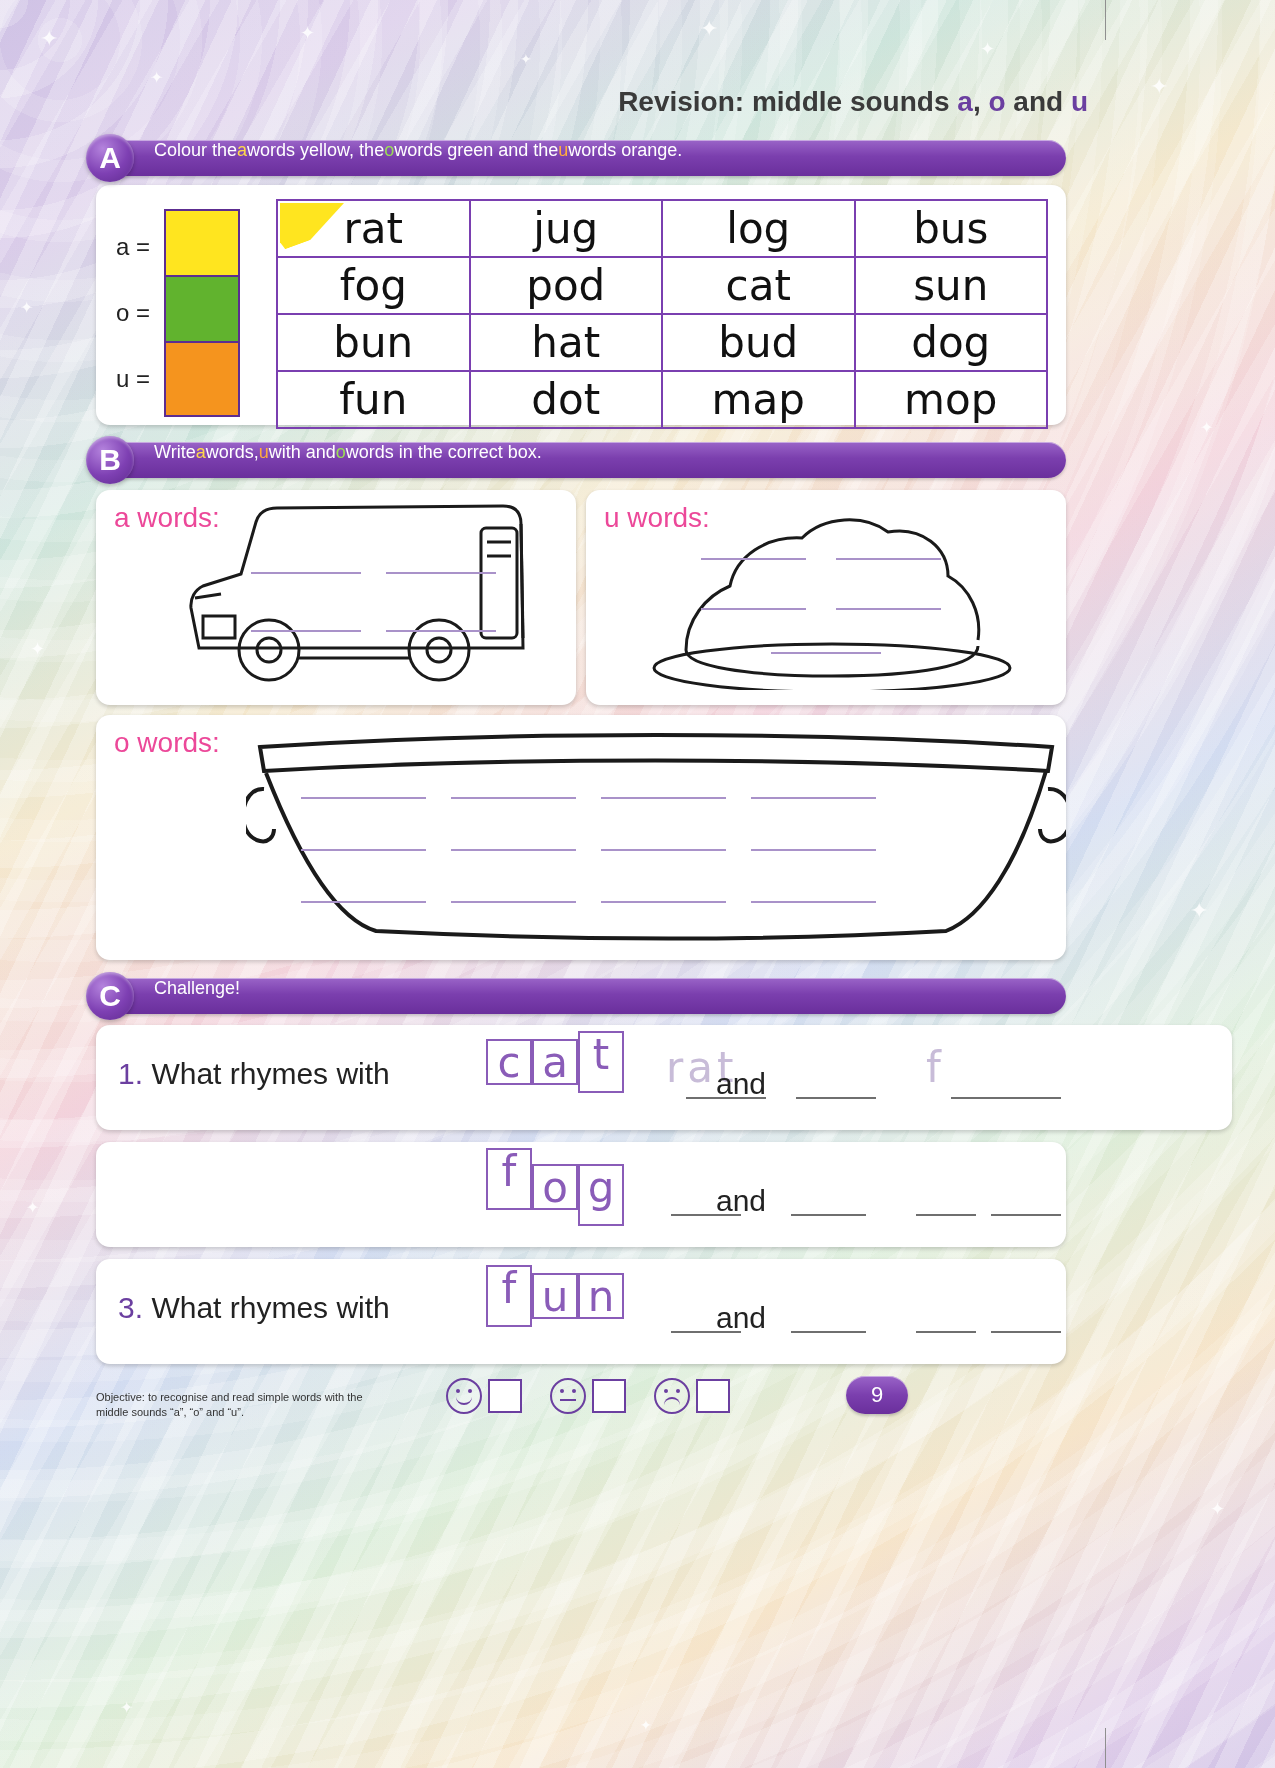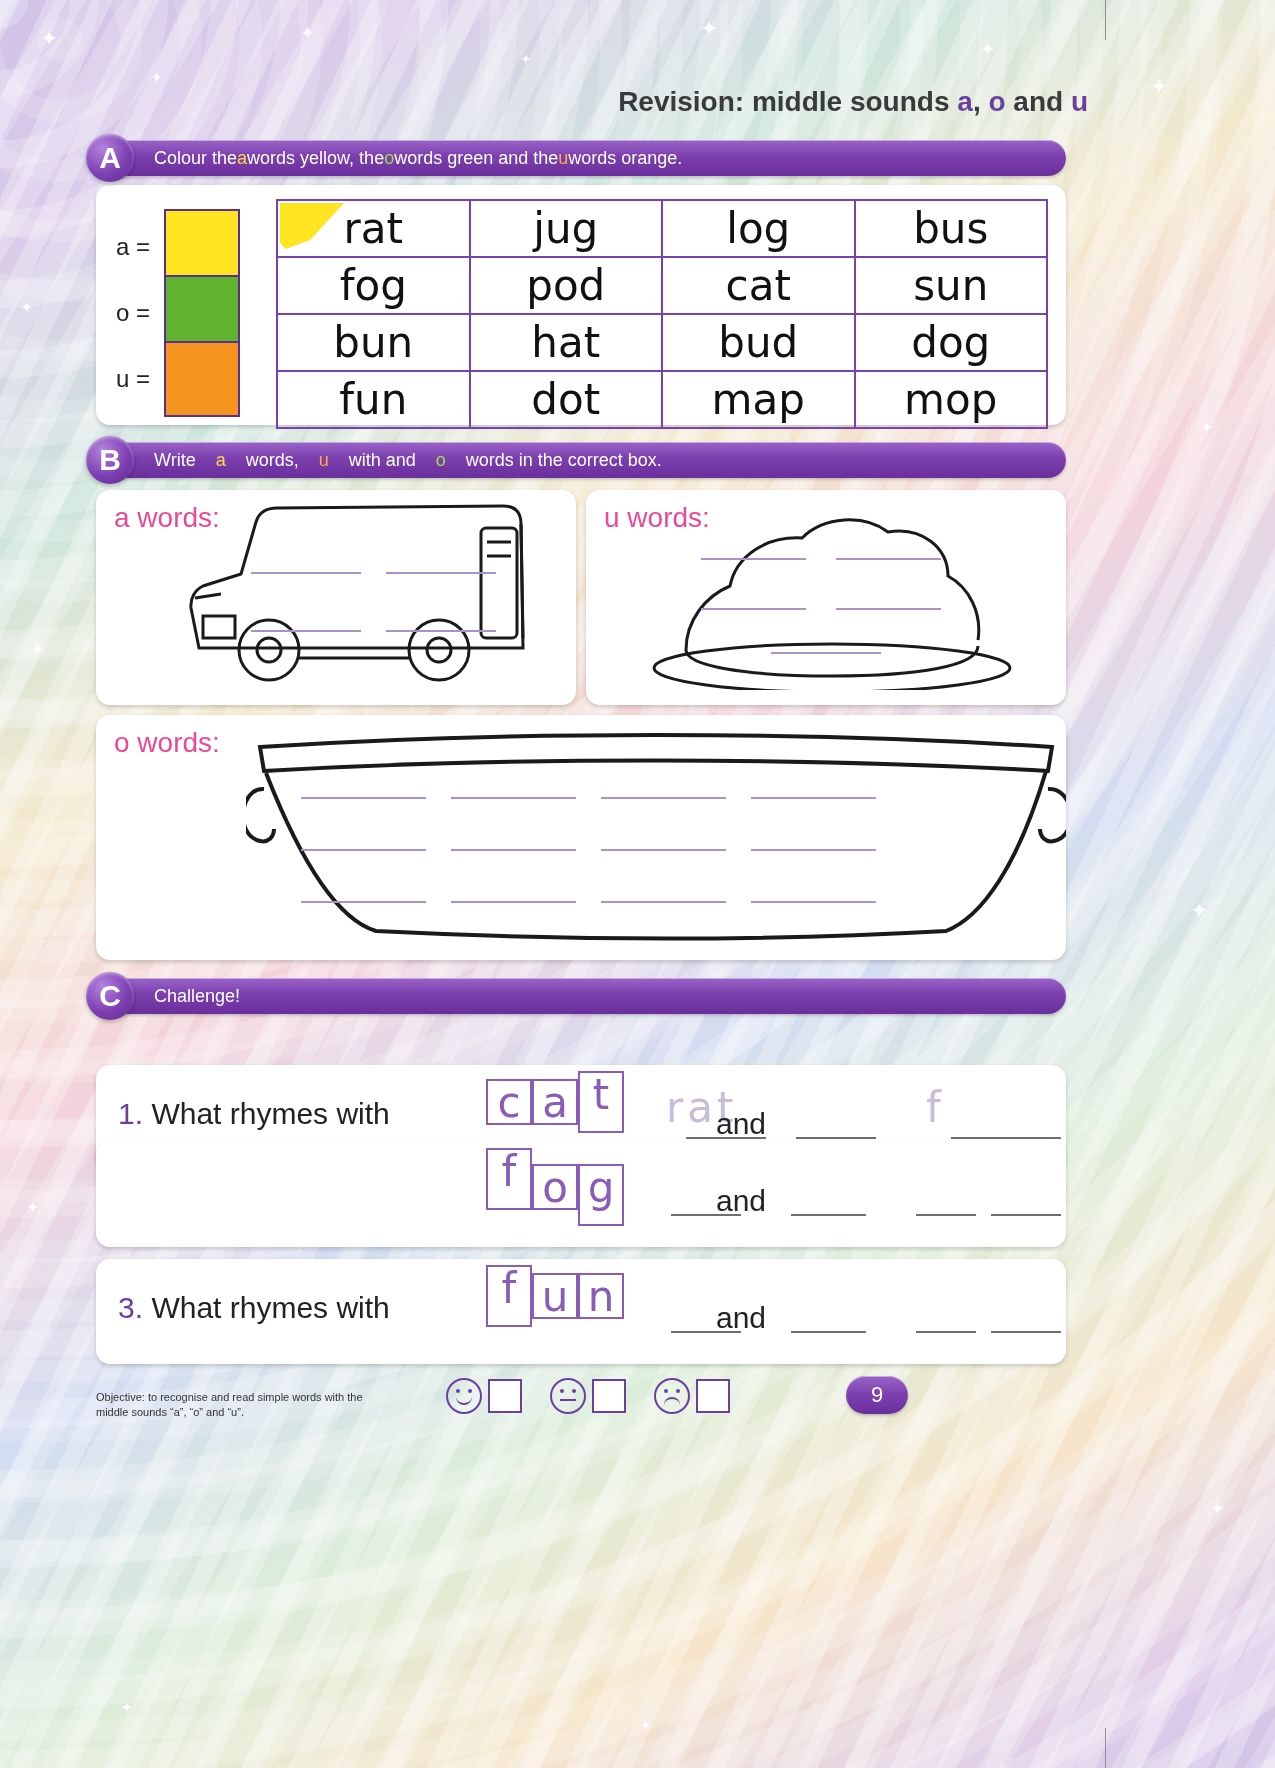--- a/index.html
+++ b/index.html
@@ -60,21 +60,21 @@
     position: absolute;
     left: 10px;
     width: 970px;
     height: 36px;
     border-radius: 18px;
     background: linear-gradient(180deg,#9a64c8 0%, #7b3fae 45%, #6a2f9c 100%);
     box-shadow: inset 0 1px 0 rgba(255,255,255,0.45), 0 2px 3px rgba(0,0,0,0.18);
     color: #ffffff;
     font-size: 18px;
     display: flex;
-    align-items: center;
+    align-items: flex-start;
     padding-left: 58px;
     box-sizing: border-box;
   }
   .bar .hl-y { color: #ffd84a; }
   .bar .hl-g { color: #9bdd55; }
   .bar .hl-o { color: #ffab3d; }
   .badge {
     position: absolute;
     left: 0px;
     width: 48px;
@@ -128,41 +128,41 @@
   .pencil-mark {
     position: absolute;
     left: 184px; top: 18px;
     width: 64px; height: 56px;
     background: linear-gradient(160deg, #ffe51f 0%, #ffe51f 60%, rgba(255,229,31,0) 61%);
     clip-path: polygon(0 0, 100% 0, 20% 100%, 0 70%);
     pointer-events: none;
   }
 
   
-  #secB-bar { top: 382px; gap: 20px; }
+  #secB-bar { top: 382px; }
   #secB-badge { top: 376px; }
   #box-a { left: 10px; top: 430px; width: 480px; height: 215px; }
   #box-u { left: 500px; top: 430px; width: 480px; height: 215px; text-align: right; }
   #box-o { left: 10px; top: 655px; width: 970px; height: 245px; }
   .box-label {
     position: absolute;
     left: 18px; top: 12px;
     font-size: 28px;
     color: #ec4899;
   }
   .wline {
     position: absolute;
     border-bottom: 2px solid #a992c9;
   }
   .art { position: absolute; }
 
   
   #secC-bar { top: 918px; }
   #secC-badge { top: 912px; }
-  #q1 { left: 10px; top: 1005px; width: 970px; height: 105px; }
+  #q1 { left: 10px; top: 965px; width: 1136px; height: 105px; }
   #q2 { left: 10px; top: 1082px; width: 970px; height: 105px; }
   #q3 { left: 10px; top: 1199px; width: 970px; height: 105px; }
   .q-text {
     position: absolute;
     left: 22px; top: 32px;
     font-size: 30px;
     color: #222;
   }
   .q-num { color: #6b3fa0; }
   .word-boxes {

